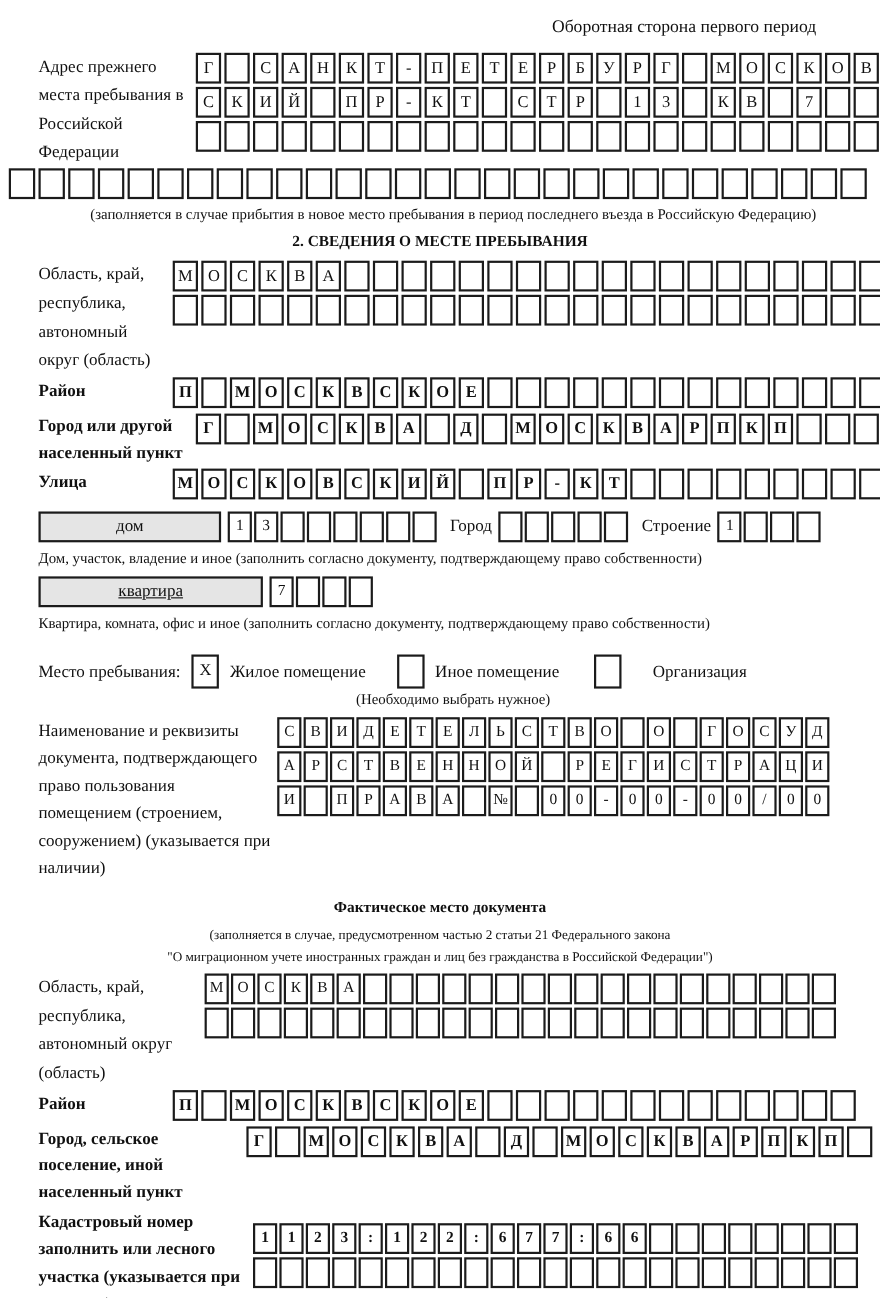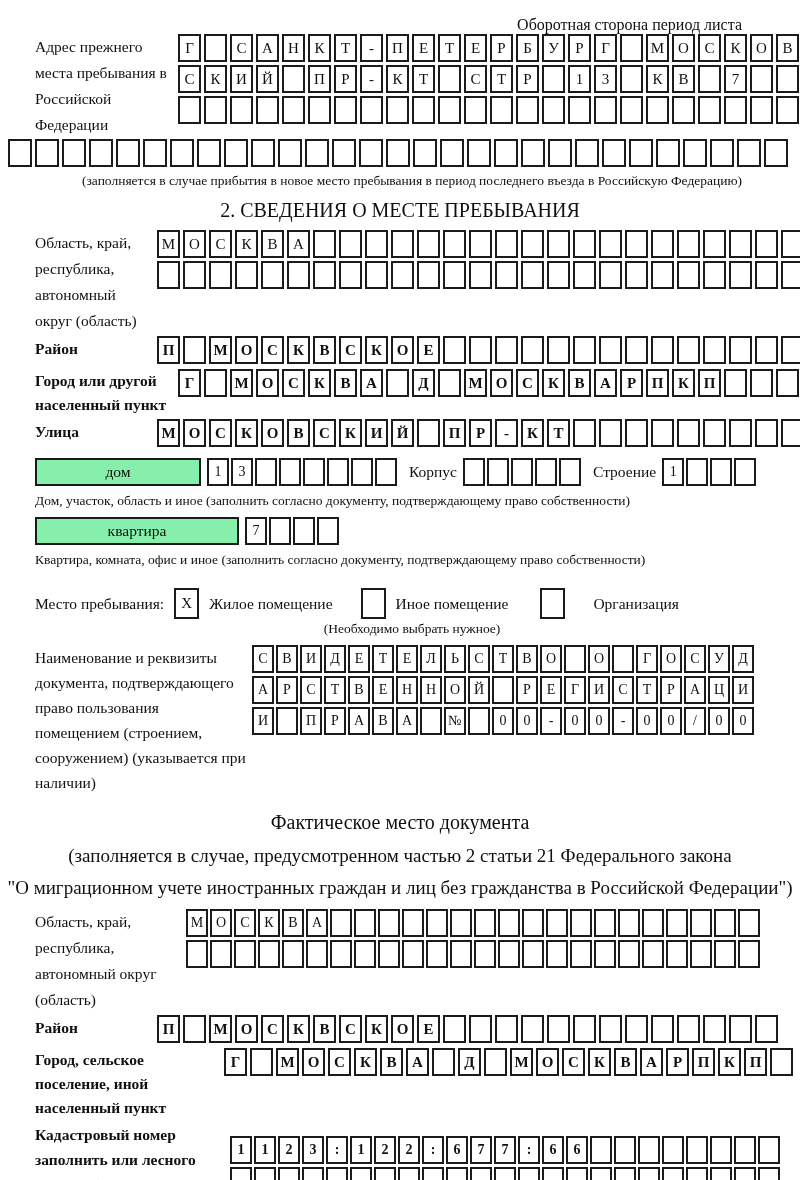--- a/index.html
+++ b/index.html
@@ -15,50 +15,50 @@
   .boxrow{ white-space:nowrap; margin-bottom:3px; }
   .cbox{
     display:inline-block; width:19px; height:24px; border:2px solid #1b1b1b;
     margin-right:3px; text-align:center; line-height:24px; font-size:15px;
     vertical-align:top; background:#fff;
   }
   .narrow .cbox{ width:18px; margin-right:2px; font-size:14px; }
   .wide .cbox{ width:20px; }
   .caption{ font-size:13.5px; text-align:center; margin-top:6px;padding-left:24px; }
   .caption-left{ font-size:13.5px; margin:4px 0 0 35px; }
-  .title{ font-size:20px; font-weight:normal; text-align:center; margin-top:10px; }
+  .title{ font-size:14px; font-weight:bold; text-align:center; margin-top:10px; }
   .block{ margin-left:35px; margin-top:6px; }
   .gap{ width:5px; flex:0 0 auto; }
   .field-rect{
     display:inline-block; border:2px solid #1b1b1b; height:24px; line-height:24px;
-    text-align:center; font-size:15.5px; vertical-align:top; background:#86efac;
+    text-align:center; font-size:15.5px; vertical-align:top; background:#e5e5e5;
   }
   .dom-rect{ width:162px; margin-right:6px; }
-  .kv-rect{ width:200px; margin-right:6px; }
+  .kv-rect{ width:200px; margin-right:6px;text-decoration:underline; }
   .inline-lbl{ font-size:15.5px; line-height:28px; margin:0 6px 0 10px; }
   .checkbox{
     display:inline-block; width:21px; height:27px; border:2px solid #1b1b1b;
     text-align:center; line-height:27px; font-size:15px; vertical-align:middle;
     background:#fff; margin:0 10px;
   }
   .opt-lbl{ font-size:15.5px; line-height:31px; }
   .mesto-lbl{ font-size:15.5px; line-height:31px; }
-  .fakt-cap{ font-size:19px; text-align:center; line-height:1.7; margin-top:6px; }
+  .fakt-cap{ font-size:12px; text-align:center; line-height:1.7; margin-top:6px; }
   .w115{ width:117px; } .w138{ width:138px; } .w144{ width:146px; }
   .w182{ width:184px; } .w188{ width:190px; } .w210{ width:212px; }
   .mt2{margin-top:2px;font-weight:bold;} .mt4{margin-top:4px;} .mt8{margin-top:8px;}
-  .mt10{margin-top:20px;} .mt14{margin-top:0;} .mt16{margin-top:16px;}
+  .mt10{margin-top:20px;} .mt14{margin-top:14px;} .mt16{margin-top:16px;}
   .rows-offset{ margin-top:14px; }
 </style>
 </head>
 <body>
 
 <div>
 
-  <div class="hdr">Оборотная сторона период листа</div>
+  <div class="hdr">Оборотная сторона первого период</div>
 
   <div class="flexrow mt14 block">
     <div class="lbl w138">Адрес прежнего места пребывания в Российской Федерации</div>
     <div class="gap"></div>
     <div class="rows">
       <div class="boxrow"><span class="cbox">Г</span><span class="cbox"></span><span class="cbox">С</span><span class="cbox">А</span><span class="cbox">Н</span><span class="cbox">К</span><span class="cbox">Т</span><span class="cbox">-</span><span class="cbox">П</span><span class="cbox">Е</span><span class="cbox">Т</span><span class="cbox">Е</span><span class="cbox">Р</span><span class="cbox">Б</span><span class="cbox">У</span><span class="cbox">Р</span><span class="cbox">Г</span><span class="cbox"></span><span class="cbox">М</span><span class="cbox">О</span><span class="cbox">С</span><span class="cbox">К</span><span class="cbox">О</span><span class="cbox">В</span></div>
       <div class="boxrow"><span class="cbox">С</span><span class="cbox">К</span><span class="cbox">И</span><span class="cbox">Й</span><span class="cbox"></span><span class="cbox">П</span><span class="cbox">Р</span><span class="cbox">-</span><span class="cbox">К</span><span class="cbox">Т</span><span class="cbox"></span><span class="cbox">С</span><span class="cbox">Т</span><span class="cbox">Р</span><span class="cbox"></span><span class="cbox">1</span><span class="cbox">3</span><span class="cbox"></span><span class="cbox">К</span><span class="cbox">В</span><span class="cbox"></span><span class="cbox">7</span><span class="cbox"></span><span class="cbox"></span></div>
       <div class="boxrow"><span class="cbox"></span><span class="cbox"></span><span class="cbox"></span><span class="cbox"></span><span class="cbox"></span><span class="cbox"></span><span class="cbox"></span><span class="cbox"></span><span class="cbox"></span><span class="cbox"></span><span class="cbox"></span><span class="cbox"></span><span class="cbox"></span><span class="cbox"></span><span class="cbox"></span><span class="cbox"></span><span class="cbox"></span><span class="cbox"></span><span class="cbox"></span><span class="cbox"></span><span class="cbox"></span><span class="cbox"></span><span class="cbox"></span><span class="cbox"></span></div>
     </div>
   </div>
@@ -90,26 +90,26 @@
 
   <div class="flexrow block mt2">
     <div class="lbl w115">Улица</div>
     <div class="gap"></div>
     <div class="boxrow"><span class="cbox">М</span><span class="cbox">О</span><span class="cbox">С</span><span class="cbox">К</span><span class="cbox">О</span><span class="cbox">В</span><span class="cbox">С</span><span class="cbox">К</span><span class="cbox">И</span><span class="cbox">Й</span><span class="cbox"></span><span class="cbox">П</span><span class="cbox">Р</span><span class="cbox">-</span><span class="cbox">К</span><span class="cbox">Т</span><span class="cbox"></span><span class="cbox"></span><span class="cbox"></span><span class="cbox"></span><span class="cbox"></span><span class="cbox"></span><span class="cbox"></span><span class="cbox"></span><span class="cbox"></span></div>
   </div>
 
   <div class="flexrow block mt8 narrow">
     <span class="field-rect dom-rect">дом</span>
     <span class="boxrow"><span class="cbox">1</span><span class="cbox">3</span><span class="cbox"></span><span class="cbox"></span><span class="cbox"></span><span class="cbox"></span><span class="cbox"></span><span class="cbox"></span></span>
-    <span class="inline-lbl">Корпус</span>
+    <span class="inline-lbl">Город</span>
     <span class="boxrow"><span class="cbox"></span><span class="cbox"></span><span class="cbox"></span><span class="cbox"></span><span class="cbox"></span></span>
     <span class="inline-lbl">Строение</span>
     <span class="boxrow"><span class="cbox">1</span><span class="cbox"></span><span class="cbox"></span><span class="cbox"></span></span>
   </div>
-  <div class="caption-left">Дом, участок, область и иное (заполнить согласно документу, подтверждающему право собственности)</div>
+  <div class="caption-left">Дом, участок, владение и иное (заполнить согласно документу, подтверждающему право собственности)</div>
 
   <div class="flexrow block mt8 narrow">
     <span class="field-rect kv-rect">квартира</span>
     <span class="boxrow"><span class="cbox">7</span><span class="cbox"></span><span class="cbox"></span><span class="cbox"></span></span>
   </div>
   <div class="caption-left">Квартира, комната, офис и иное (заполнить согласно документу, подтверждающему право собственности)</div>
 
   <div class="flexrow block mt10">
     <span class="mesto-lbl">Место пребывания:</span>
     <span class="checkbox">X</span>

